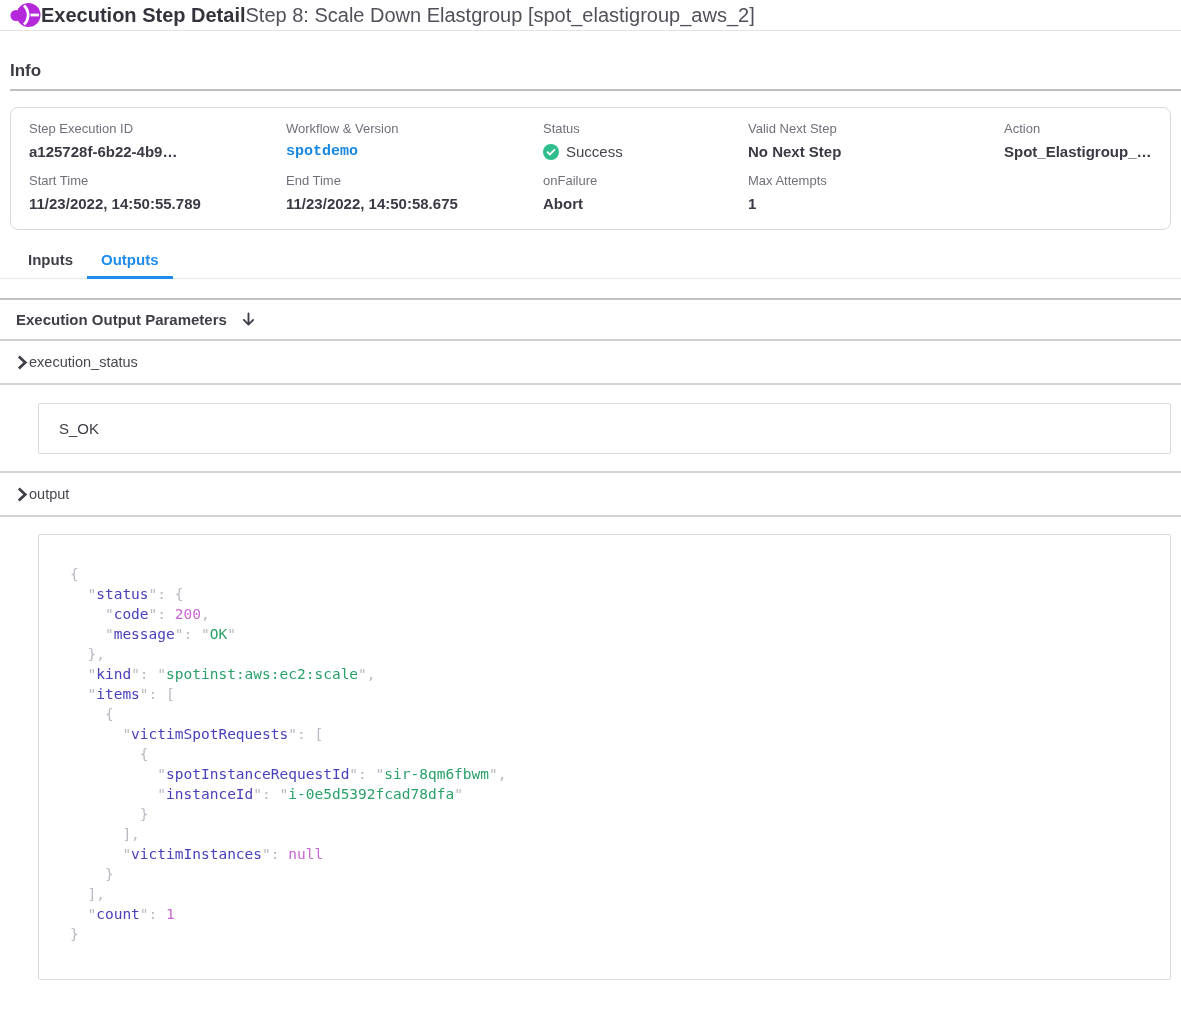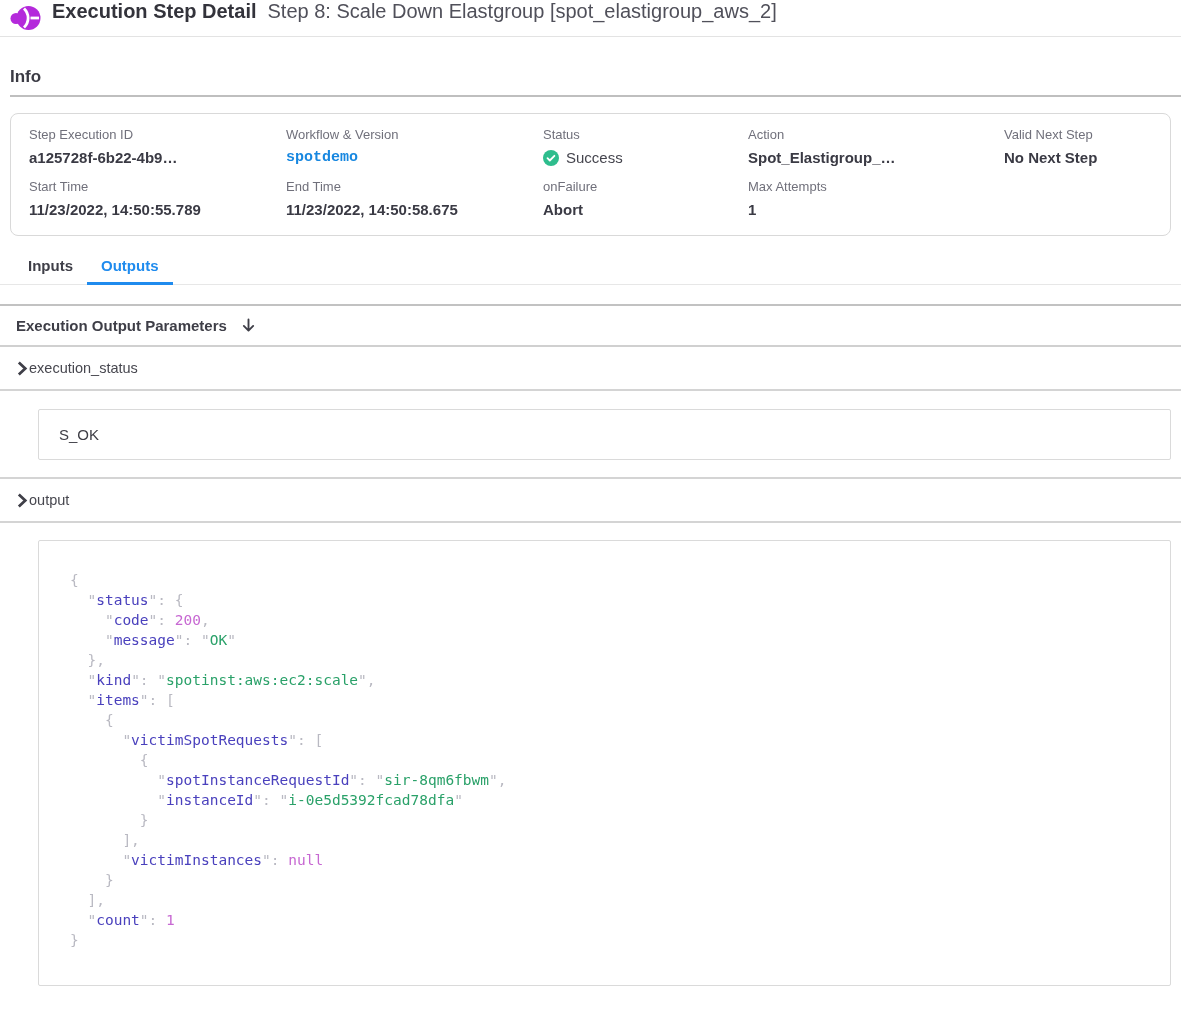--- a/index.html
+++ b/index.html
@@ -5,22 +5,22 @@
   * { margin: 0; padding: 0; box-sizing: border-box; }
   html, body { background: #ffffff; }
   body {
     width: 1181px; min-height: 1018px;
     font-family: "Liberation Sans", sans-serif;
     color: #3a3a44;
   }
 
   
   .header {
-    display: flex; gap: 11px;
-    height: 37px; padding-left: 10px;
+    display: flex; align-items: center; 
+    height: 31px; padding-left: 10px;
     border-bottom: 1px solid #e3e3e3;
   }
   .logo { display: flex; align-items: center; }
   .page-title { font-size: 20px; font-weight: 700; color: #33333b; }
   .page-subtitle { font-size: 20px; font-weight: 400; color: #50505a; }
 
   
   .info-heading {
     margin-left: 10px;
     padding: 30px 0 8px 0;
@@ -135,27 +135,27 @@
           <svg width="16" height="16" viewBox="0 0 16 16">
             <circle cx="8" cy="8" r="8" fill="#2ebd8d"></circle>
             <path d="M4.5 8.2 l2.3 2.3 4.6-4.7" stroke="#ffffff" stroke-width="1.8" fill="none" stroke-linecap="round" stroke-linejoin="round"></path>
           </svg>
         </span>
         <span>Success</span>
       </div>
     </div>
 
     <div class="field">
+      <div class="field-label">Valid Next Step</div>
+      <div class="field-value">No Next Step</div>
+    </div>
+
+    <div class="field">
       <div class="field-label">Action</div>
       <div class="field-value">Spot_Elastigroup_…</div>
-    </div>
-
-    <div class="field">
-      <div class="field-label">Valid Next Step</div>
-      <div class="field-value">No Next Step</div>
     </div>
 
     <div class="field">
       <div class="field-label">Start Time</div>
       <div class="field-value">11/23/2022, 14:50:55.789</div>
     </div>
 
     <div class="field">
       <div class="field-label">End Time</div>
       <div class="field-value">11/23/2022, 14:50:58.675</div>

